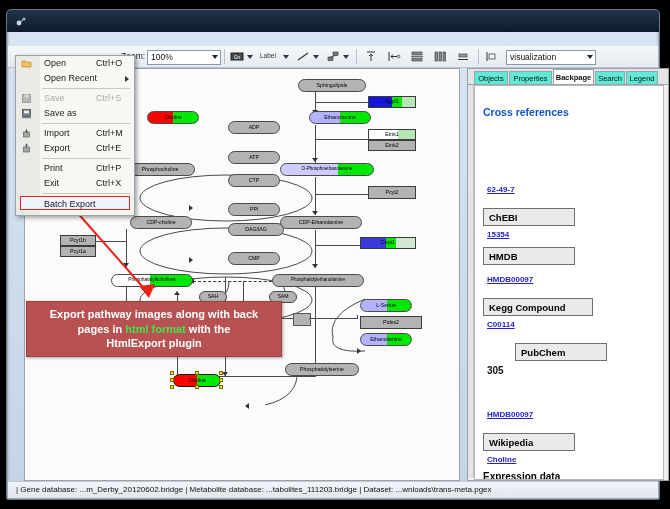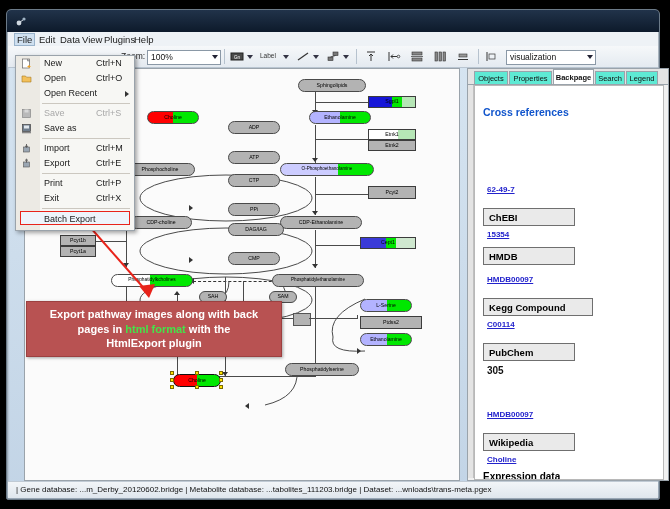--- a/index.html
+++ b/index.html
@@ -111,28 +111,20 @@
   <div class="win-frame">
 
     <div class="titlebar">
       <svg class="title-icon" viewBox="0 0 12 12">
         <circle cx="4" cy="8" r="2.4" fill="#cfd8e0"></circle>
         <circle cx="9" cy="4" r="1.6" fill="#9fb3c4"></circle>
         <line x1="5" y1="7" x2="8" y2="5" stroke="#cfd8e0" stroke-width="1"></line>
       </svg>
     </div>
 
-    <div class="menubar">
-      <div class="menu-item active" style="left:6px">File</div>
-      <div class="menu-item" style="left:28px">Edit</div>
-      <div class="menu-item" style="left:49px">Data</div>
-      <div class="menu-item" style="left:71px">View</div>
-      <div class="menu-item" style="left:93px">Plugins</div>
-      <div class="menu-item" style="left:123px">Help</div>
-    </div>
 
     <div class="toolbar">
       <div class="tb-zoom-label">Zoom:</div>
       <div class="tb-combo" style="left:139px;top:4px;width:72px;">
         <div class="val">100%</div>
         <div class="arrow"></div>
       </div>
       <div class="tb-sep" style="left:216px"></div>
 
       <svg class="tb-btn" style="left:222px" viewBox="0 0 14 13">
@@ -410,29 +402,20 @@
       <div>
         <span>Export pathway images along with back</span><br>
         <span>pages in </span><span class="hl">html format</span><span> with the</span><br>
         <span>HtmlExport plugin</span>
       </div>
     </div>
 
     <div class="dropdown">
       <div class="dd-gutter"></div>
 
-      <div class="dd-row">
-        <svg class="dd-icon" viewBox="0 0 11 11">
-          <rect x="1.5" y="1" width="7" height="9" fill="#fff" stroke="#666" stroke-width=".7"></rect>
-          <path d="M6.5 1 L8.5 3 L6.5 3 Z" fill="#ccc" stroke="#666" stroke-width=".5"></path>
-          <path d="M8 7 L8 10 M6.5 8.5 L9.5 8.5" stroke="#f0a020" stroke-width="1"></path>
-        </svg>
-        <div class="dd-label">New</div>
-        <div class="dd-accel">Ctrl+N</div>
-      </div>
 
       <div class="dd-row">
         <svg class="dd-icon" viewBox="0 0 11 11">
           <path d="M1 3 L4.5 3 L5.5 4.2 L10 4.2 L10 9 L1 9 Z" fill="#f3c05a" stroke="#a8791e" stroke-width=".6"></path>
         </svg>
         <div class="dd-label">Open</div>
         <div class="dd-accel">Ctrl+O</div>
       </div>
 
       <div class="dd-row">
@@ -525,21 +508,21 @@
         <div class="bp-box" style="top:161px;">
           <span>HMDB</span>
         </div>
         <div class="bp-link" style="top:189px;">HMDB00097</div>
 
         <div class="bp-box" style="top:212px;width:108px;">
           <span>Kegg Compound</span>
         </div>
         <div class="bp-link" style="top:234px;">C00114</div>
 
-        <div class="bp-box" style="top:257px;">
+        <div class="bp-box" style="top:257px;margin-left:32px;">
           <span>PubChem</span>
         </div>
         <div class="bp-plain" style="top:279px;">305</div>
 
         <div class="bp-link" style="top:324px;">HMDB00097</div>
 
         <div class="bp-box" style="top:347px;">
           <span>Wikipedia</span>
         </div>
         <div class="bp-link" style="top:369px;">Choline</div>

